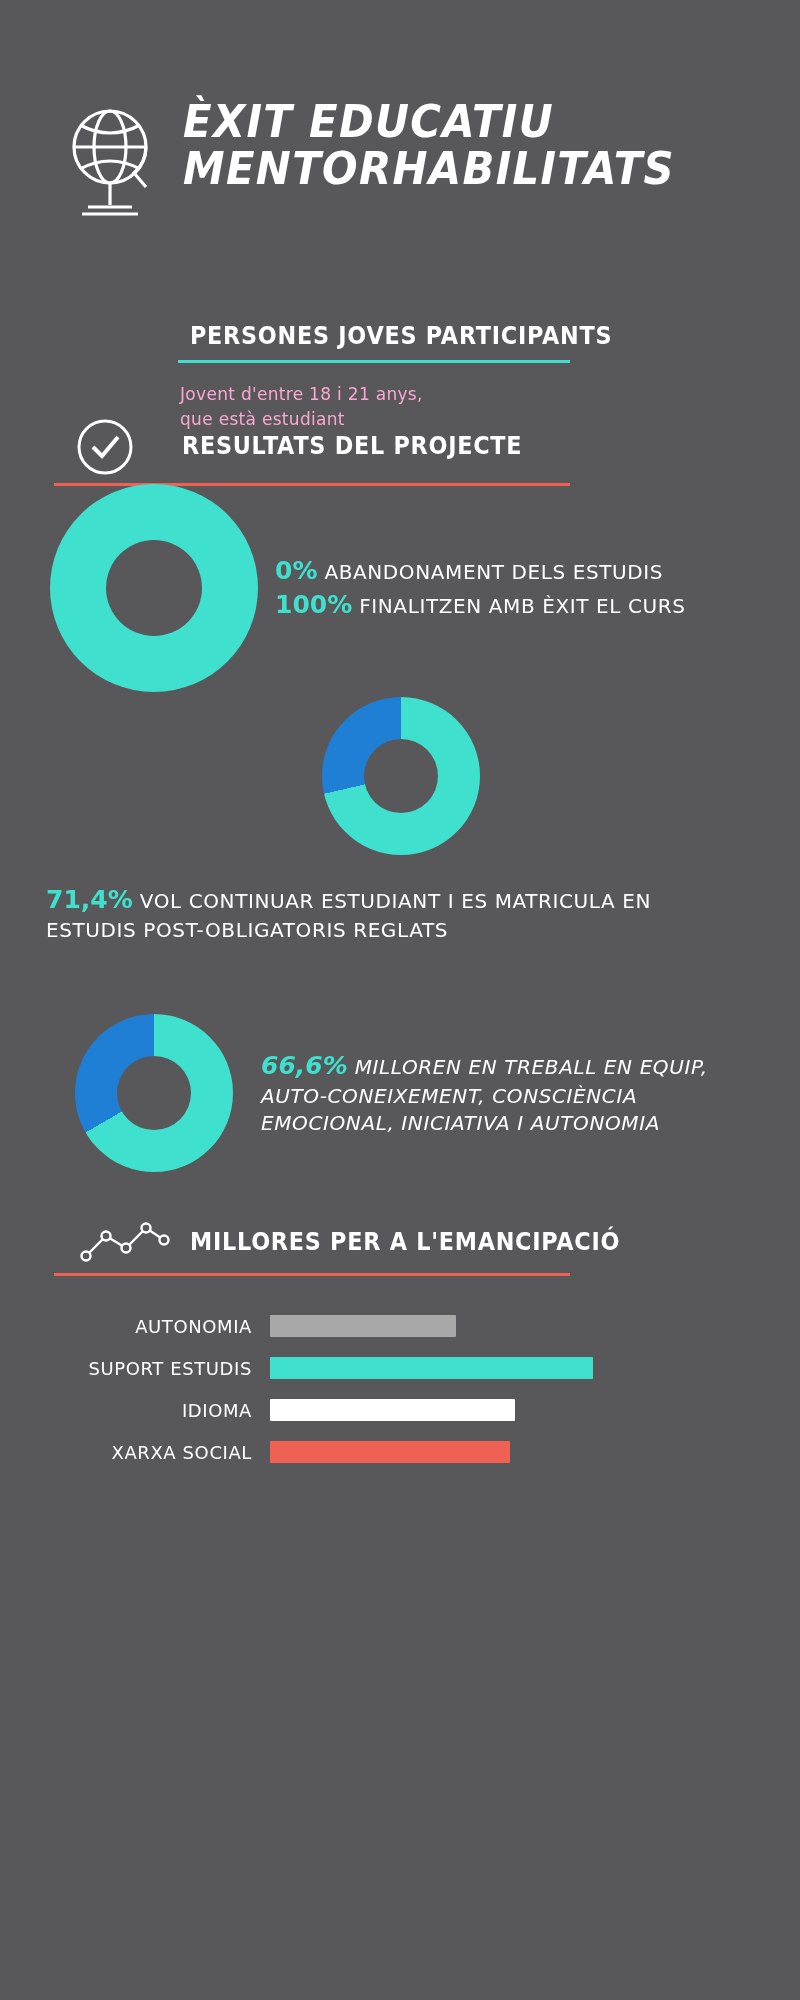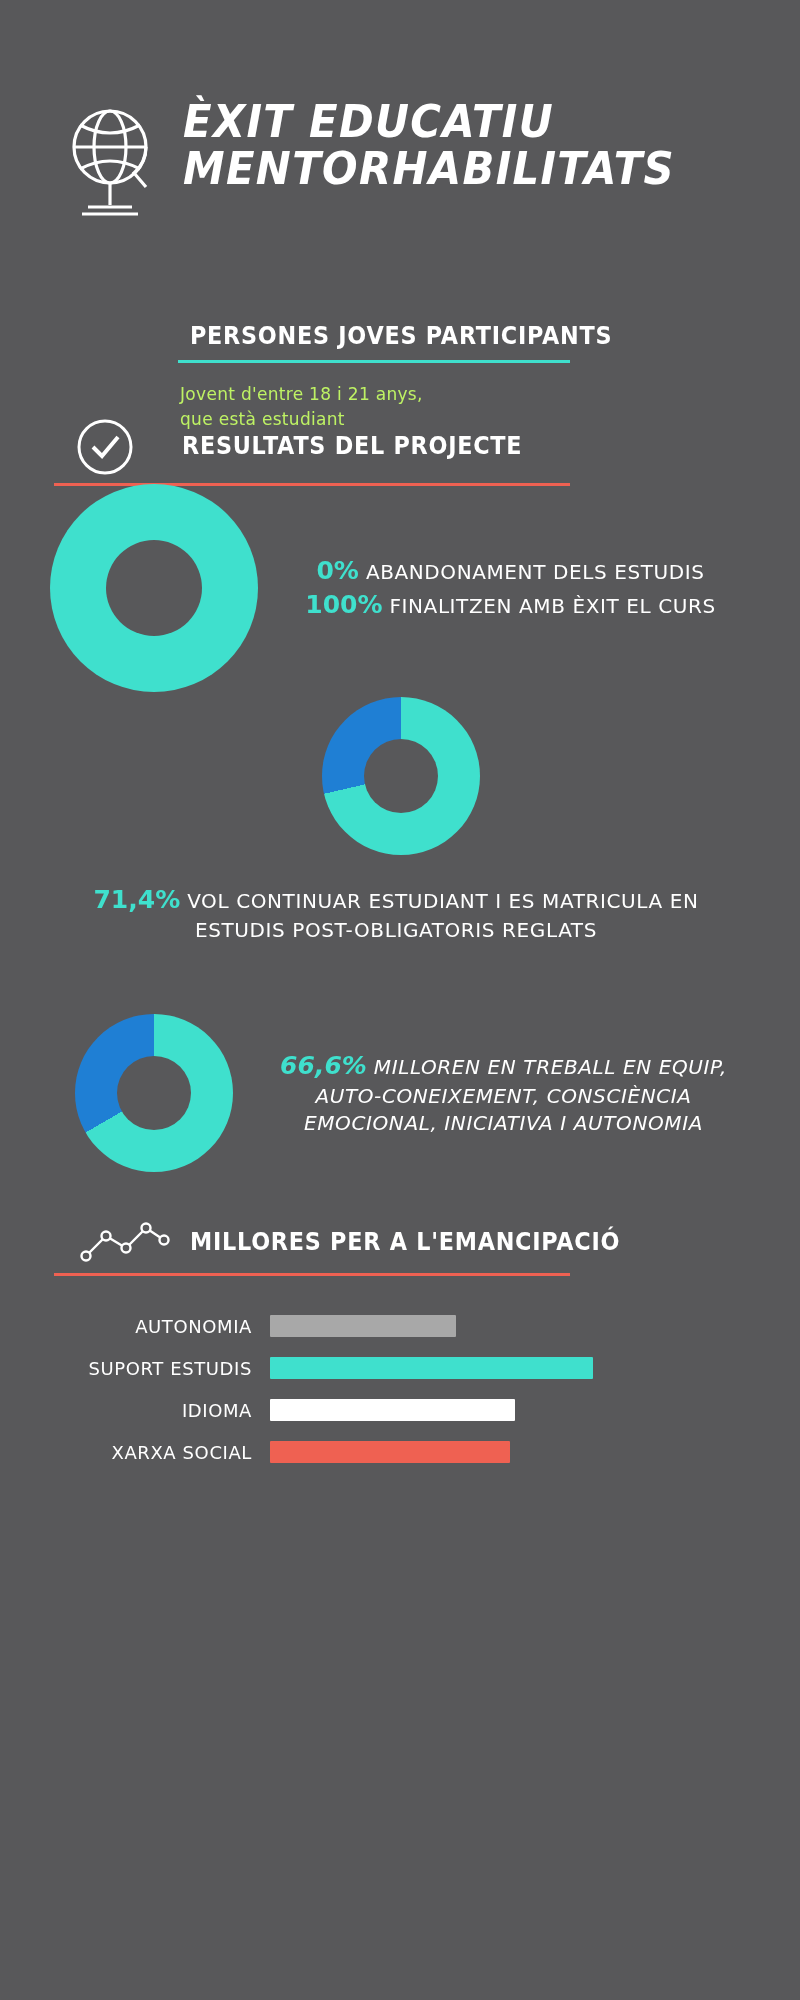--- a/index.html
+++ b/index.html
@@ -69,21 +69,21 @@
     top: 360px;
     width: 392px;
     height: 3px;
     background: #3fe0cd;
   }
   .participants-text {
     position: absolute;
     left: 180px;
     top: 382px;
     width: 420px;
-    color: #bef264;
+    color: #f9a8d4;
     font-family: "DejaVu Sans", sans-serif;
     font-size: 17px;
     line-height: 1.45;
     letter-spacing: 0.3px;
   }
 
   
   .check-icon {
     position: absolute;
     left: 76px;
@@ -142,21 +142,21 @@
   .r1 .hole { width: 96px; height: 96px; }
   .r2 .ring { width: 158px; height: 158px; }
   .r2 .hole { width: 74px; height: 74px; }
   .r3 .ring { width: 158px; height: 158px; }
   .r3 .hole { width: 74px; height: 74px; }
   .r4 .ring { width: 158px; height: 158px; }
   .r4 .hole { width: 74px; height: 74px; }
 
   .row-text {
     flex: 1 1 auto;
-    text-align: center;
+    text-align: left;
     color: #ffffff;
     font-family: "DejaVu Sans", sans-serif;
     font-size: 20px;
     line-height: 1.35;
     letter-spacing: 0.6px;
     text-transform: uppercase;
     padding-right: 10px;
   }
   .row-1 .row-text { padding-left: 14px; }
   .pct {

